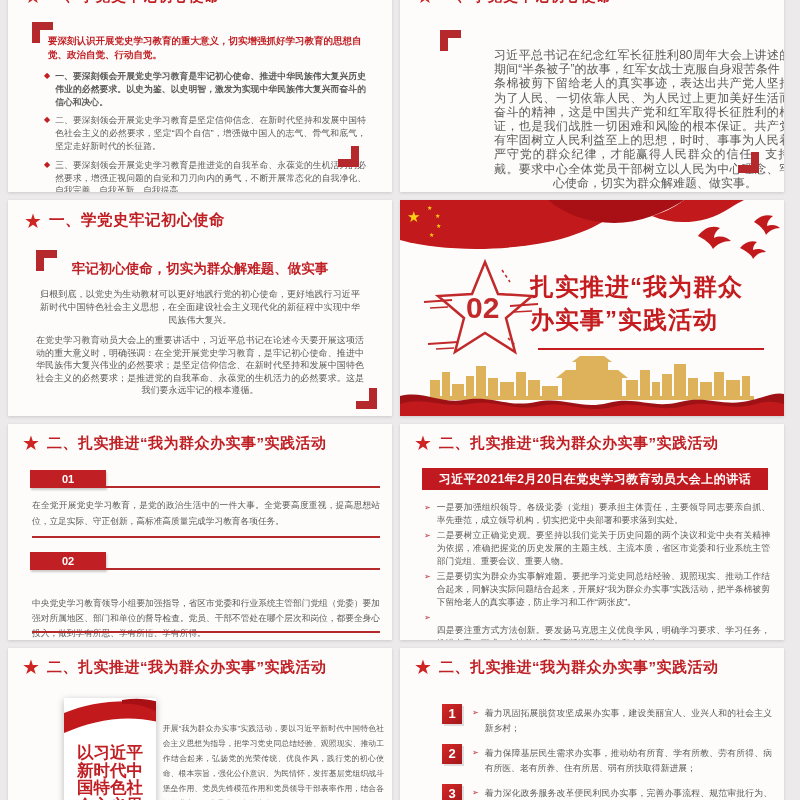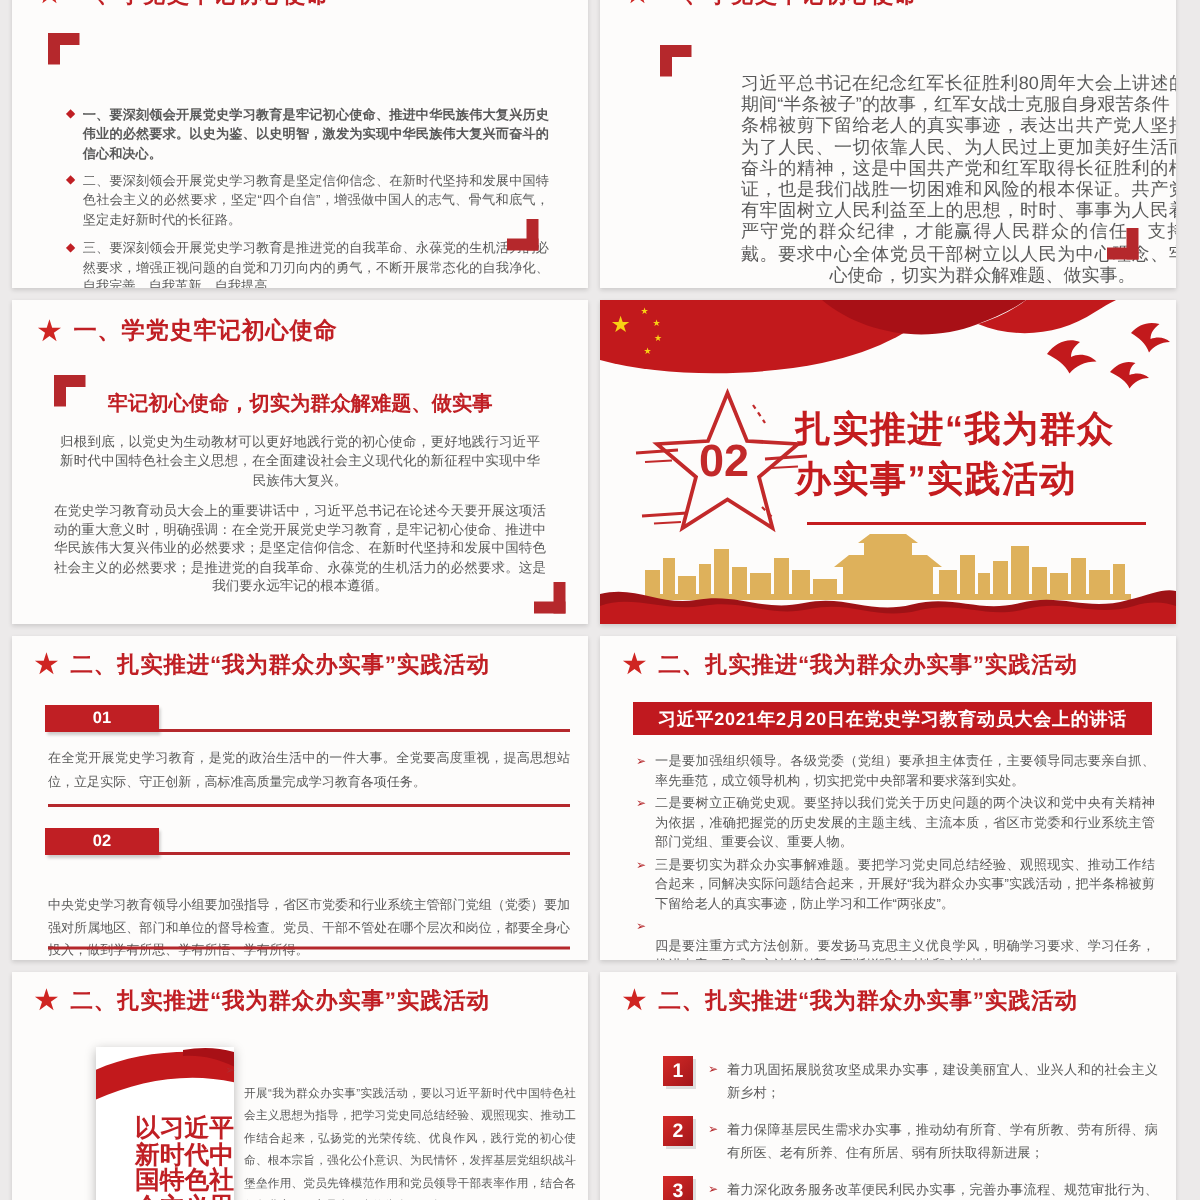--- a/index.html
+++ b/index.html
@@ -26,33 +26,34 @@
     box-shadow:2px 2px 0 #dedede;}
   .banner{position:absolute;background:#c0191f;color:#fff;font-weight:bold;font-size:12px;
     text-align:center;line-height:22px;letter-spacing:.5px;}
   .justify{text-align:justify;}
   .jcenter{text-align:justify;text-align-last:center;}
   p{margin:0;}
   .flagstar{position:absolute;color:#f8d014;line-height:1;}
   .divider-num{position:absolute;color:#c2292a;font-weight:bold;font-size:30px;}
   .divider-title{position:absolute;color:#c41c1f;font-weight:bold;font-size:24px;
     line-height:33px;letter-spacing:1px;}
-  .card-line{color:#c01f24;font-weight:bold;font-size:16.5px;line-height:17.5px;text-align:right;}
+  .card-line{color:#c01f24;font-weight:bold;font-size:16.5px;line-height:17.5px;text-align:center;}
 </style>
 </head>
 <body>
 
 <div id="canvas">
 
   <section class="slide" style="left:8px;top:-24px;">
     <div class="hdr" style="left:16px;top:10px;">
       <span class="hdr-star">★</span>
       <span class="hdr-title">一、学党史牢记初心使命</span>
     </div>
     <div class="bracket-tl" style="left:24px;top:46px;"></div>
+    <p class="redtext" style="position:absolute;left:40px;top:58px;width:316px;font-size:9.5px;line-height:13.5px;">要深刻认识开展党史学习教育的重大意义，切实增强抓好学习教育的思想自觉、政治自觉、行动自觉。</p>
     <div style="position:absolute;left:36px;top:94px;width:322px;">
       <div class="bullet-row">
         <span class="diamond">◆</span>
         <p class="gray justify" style="font-size:8.8px;line-height:12.8px;font-weight:bold;">一、要深刻领会开展党史学习教育是牢记初心使命、推进中华民族伟大复兴历史伟业的必然要求。以史为鉴、以史明智，激发为实现中华民族伟大复兴而奋斗的信心和决心。</p>
       </div>
       <div class="bullet-row">
         <span class="diamond">◆</span>
         <p class="gray justify" style="font-size:8.8px;line-height:12.8px;">二、要深刻领会开展党史学习教育是坚定信仰信念、在新时代坚持和发展中国特色社会主义的必然要求，坚定“四个自信”，增强做中国人的志气、骨气和底气，坚定走好新时代的长征路。</p>
       </div>
       <div class="bullet-row">

